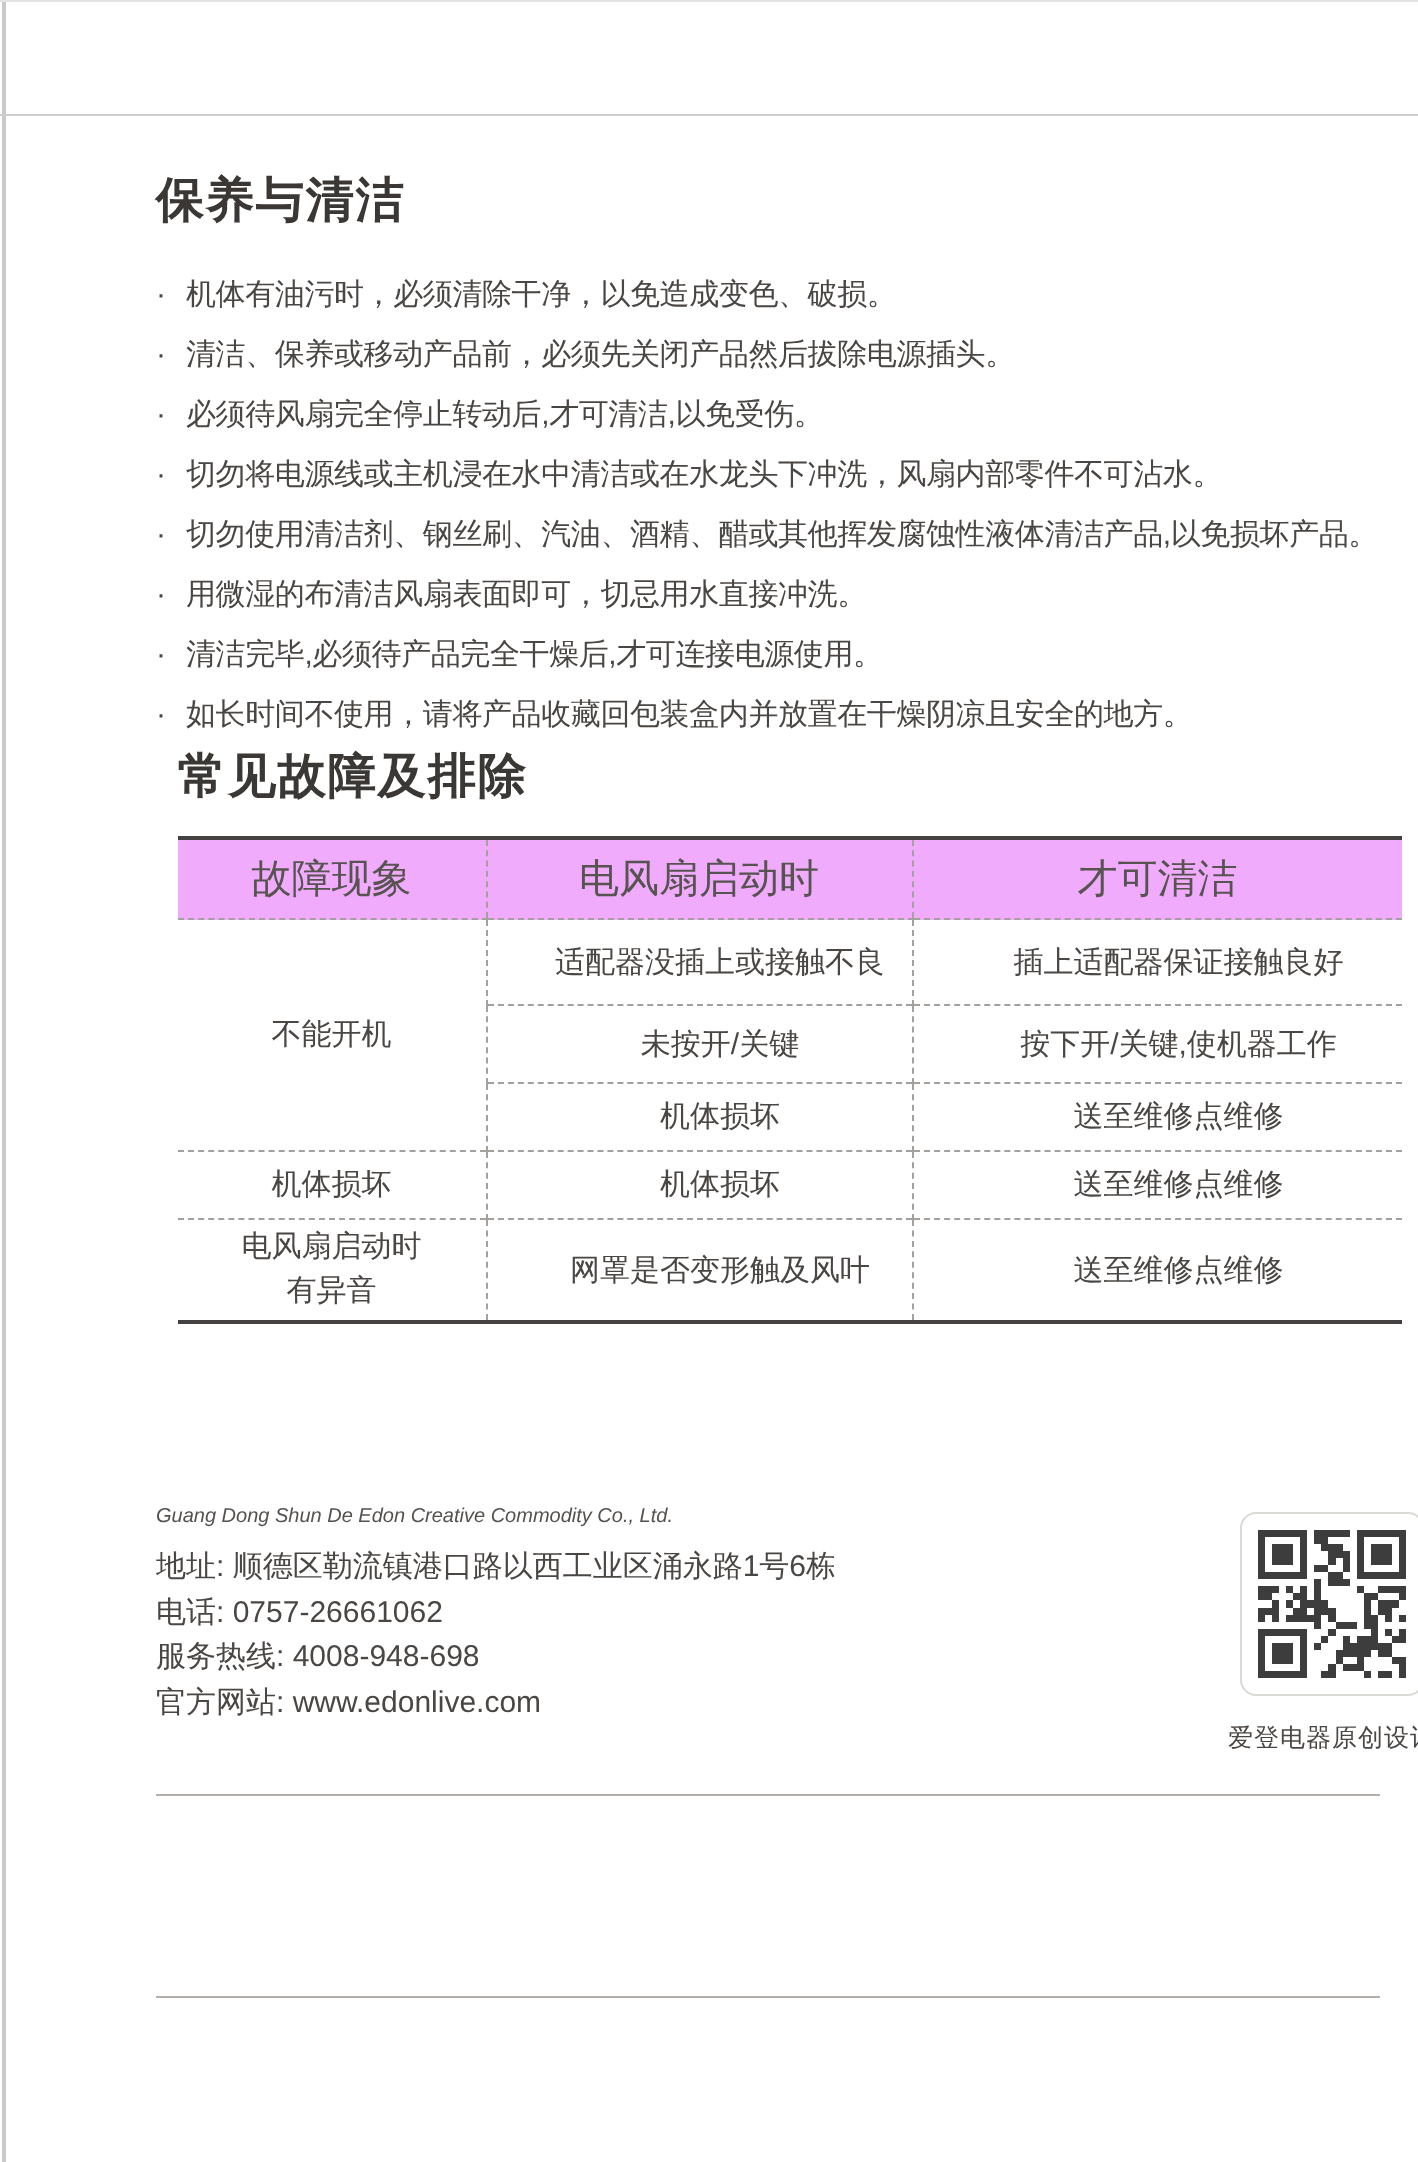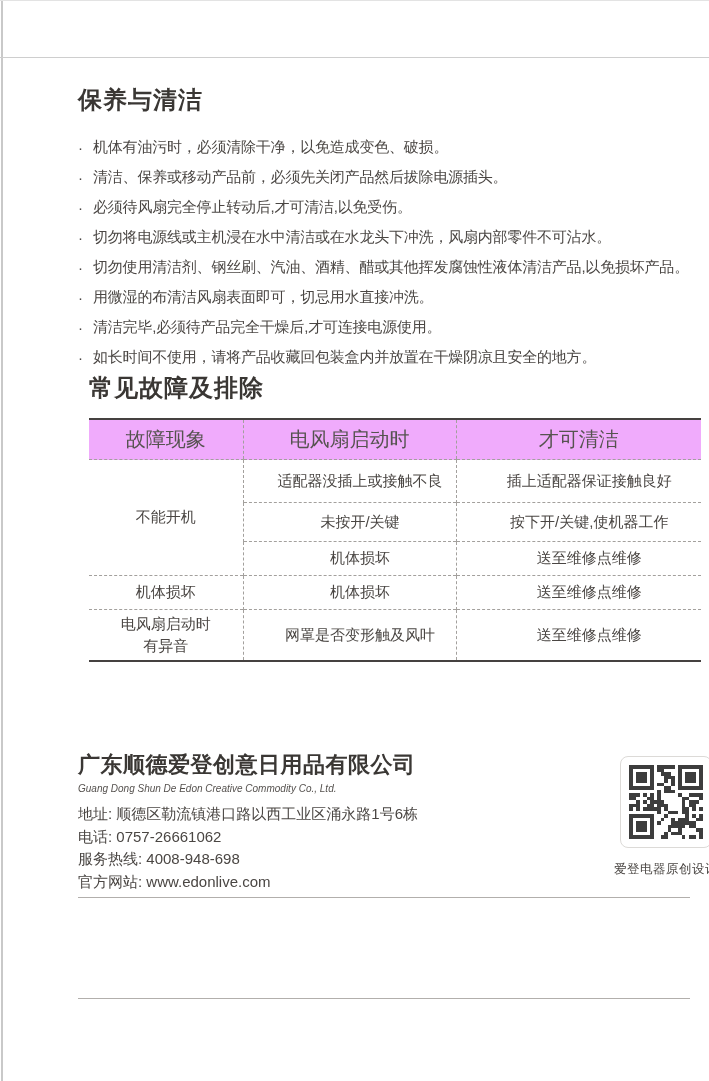--- a/index.html
+++ b/index.html
@@ -142,21 +142,20 @@
           <td class="phen pre">电风扇启动时
 有异音</td>
           <td class="cause bl">网罩是否变形触及风叶</td>
           <td class="act bl">送至维修点维修</td>
         </tr>
       </tbody>
     </table>
   </section>
 
   <section id="sec-company">
-    <h3 class="company-name">广东顺德爱登创意日用品有限公司</h3>
     <p class="company-en">Guang Dong Shun De Edon Creative Commodity Co., Ltd.</p>
     <div class="company-info">
       <div>地址: 顺德区勒流镇港口路以西工业区涌永路1号6栋</div>
       <div>电话:  0757-26661062</div>
       <div>服务热线: 4008-948-698</div>
       <div>官方网站: www.edonlive.com</div>
     </div>
   </section>
 
   <div id="qr-block">

